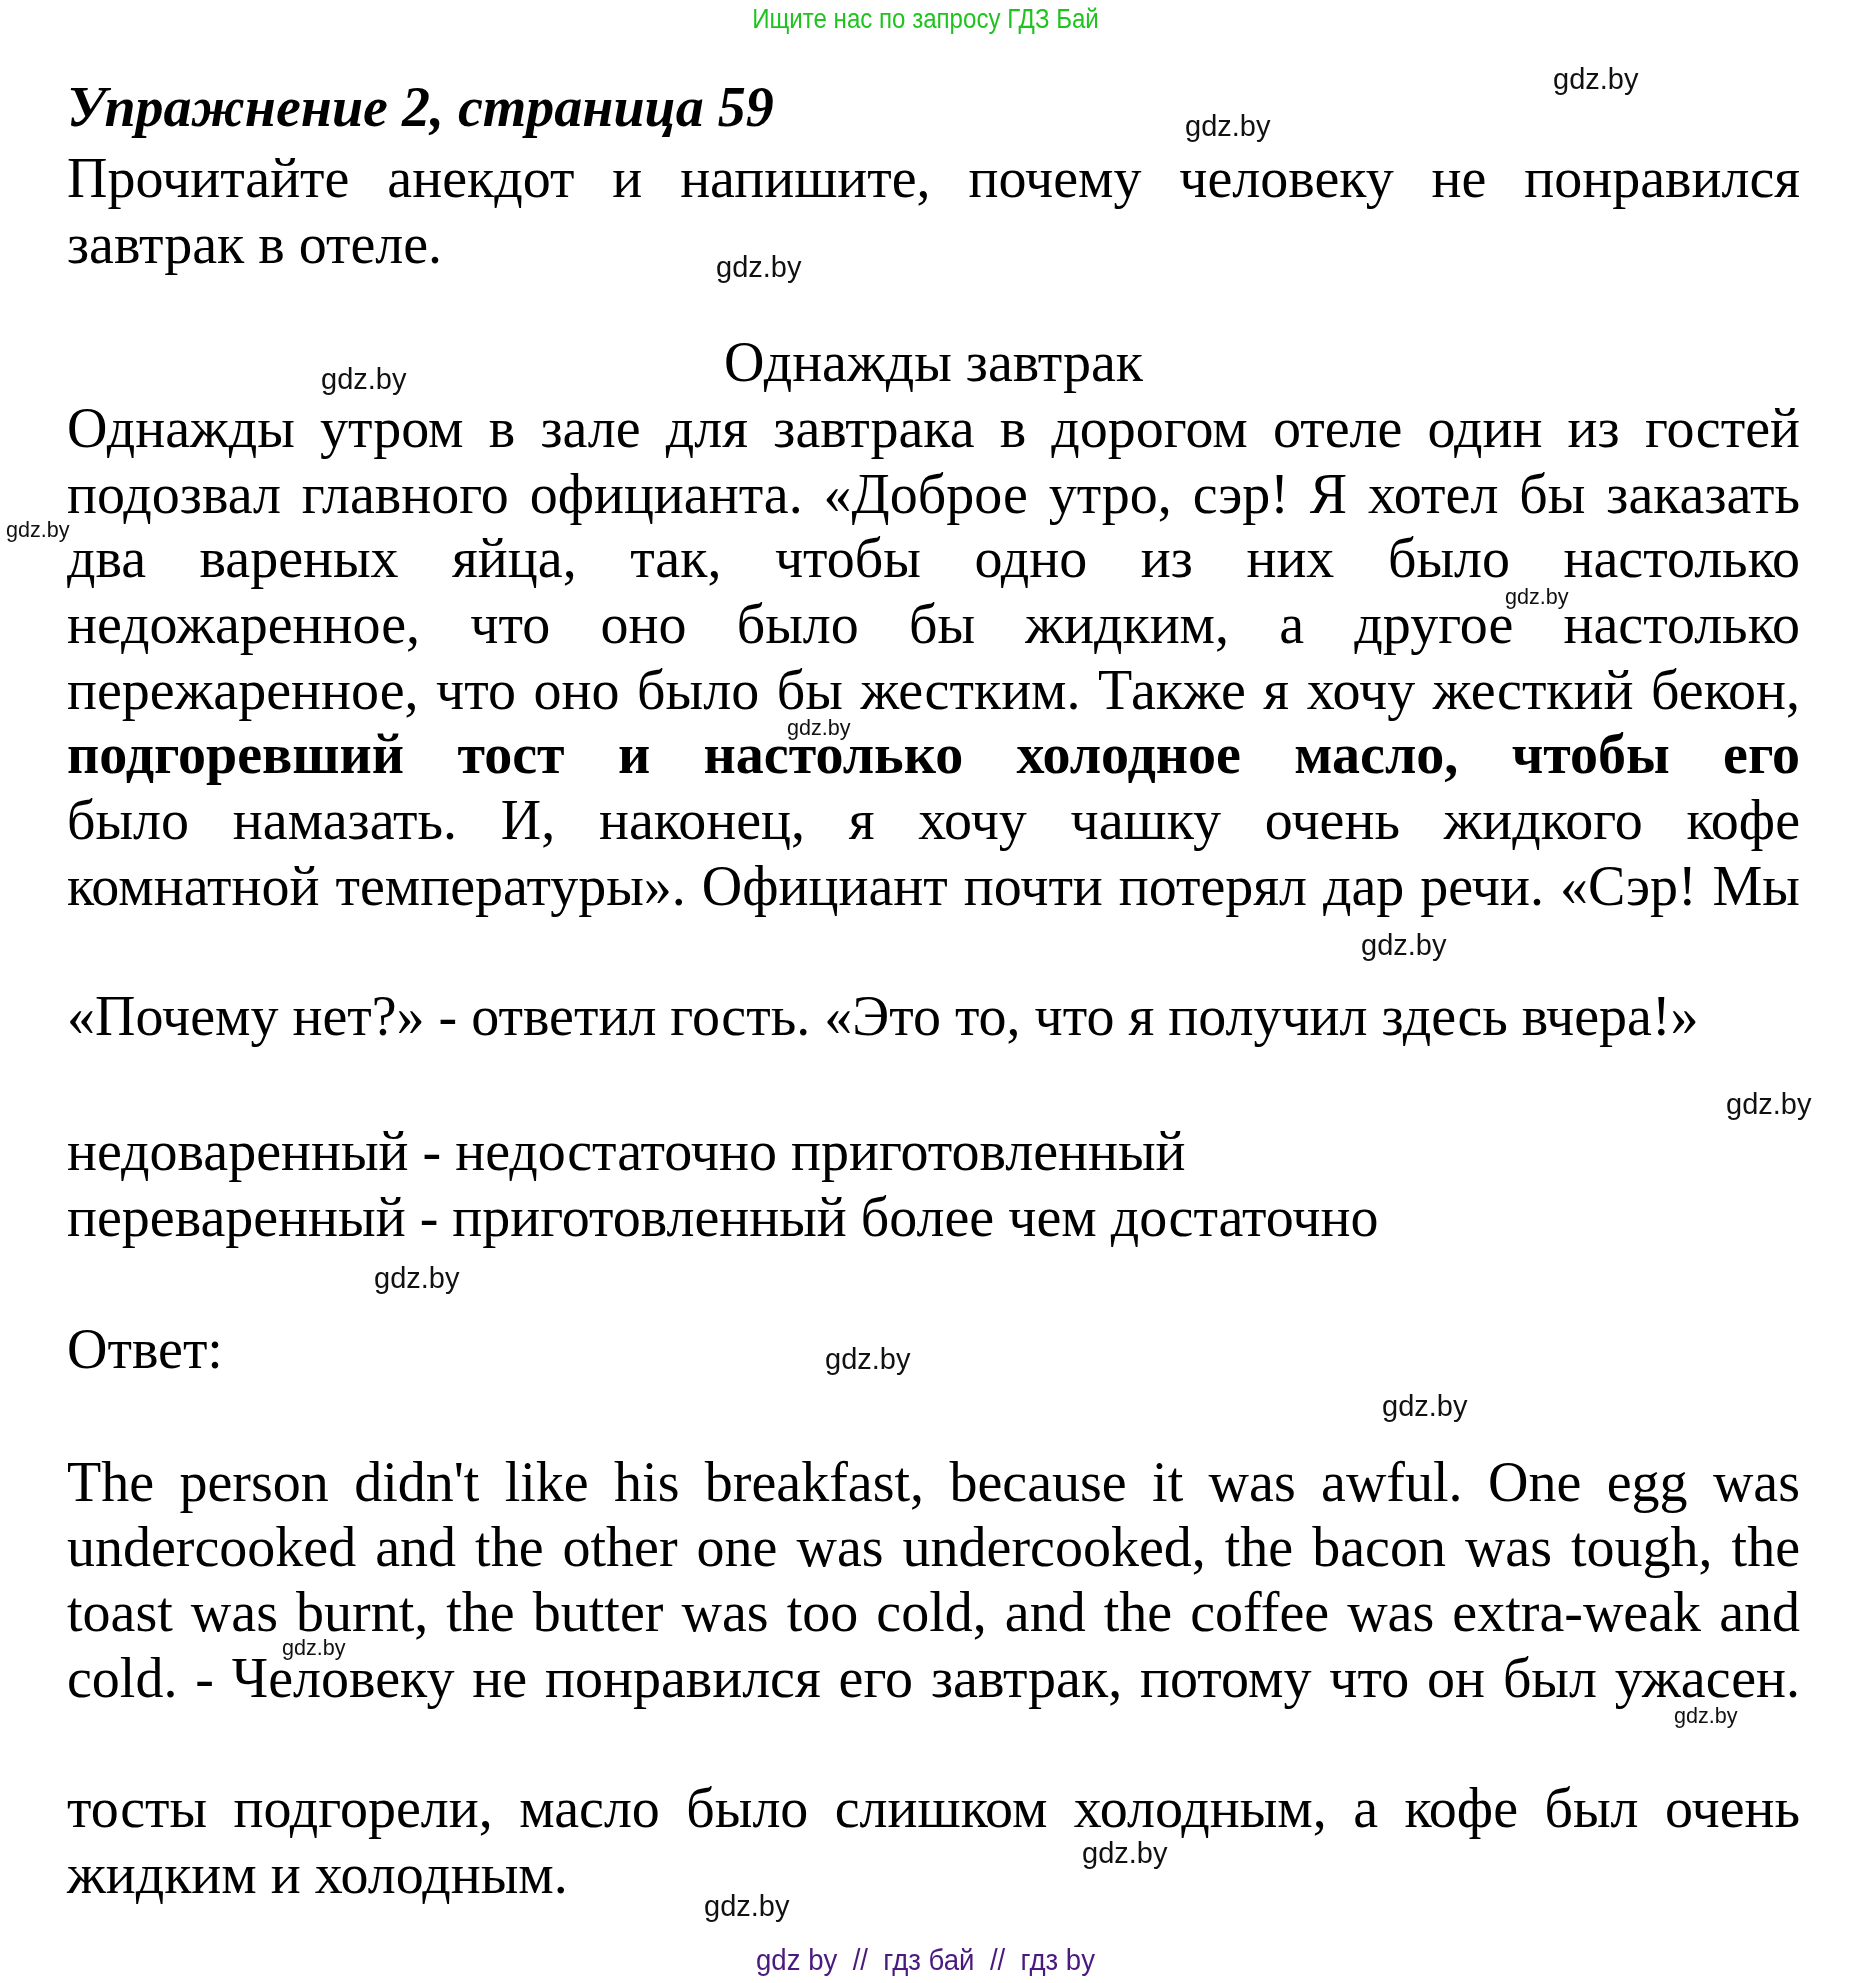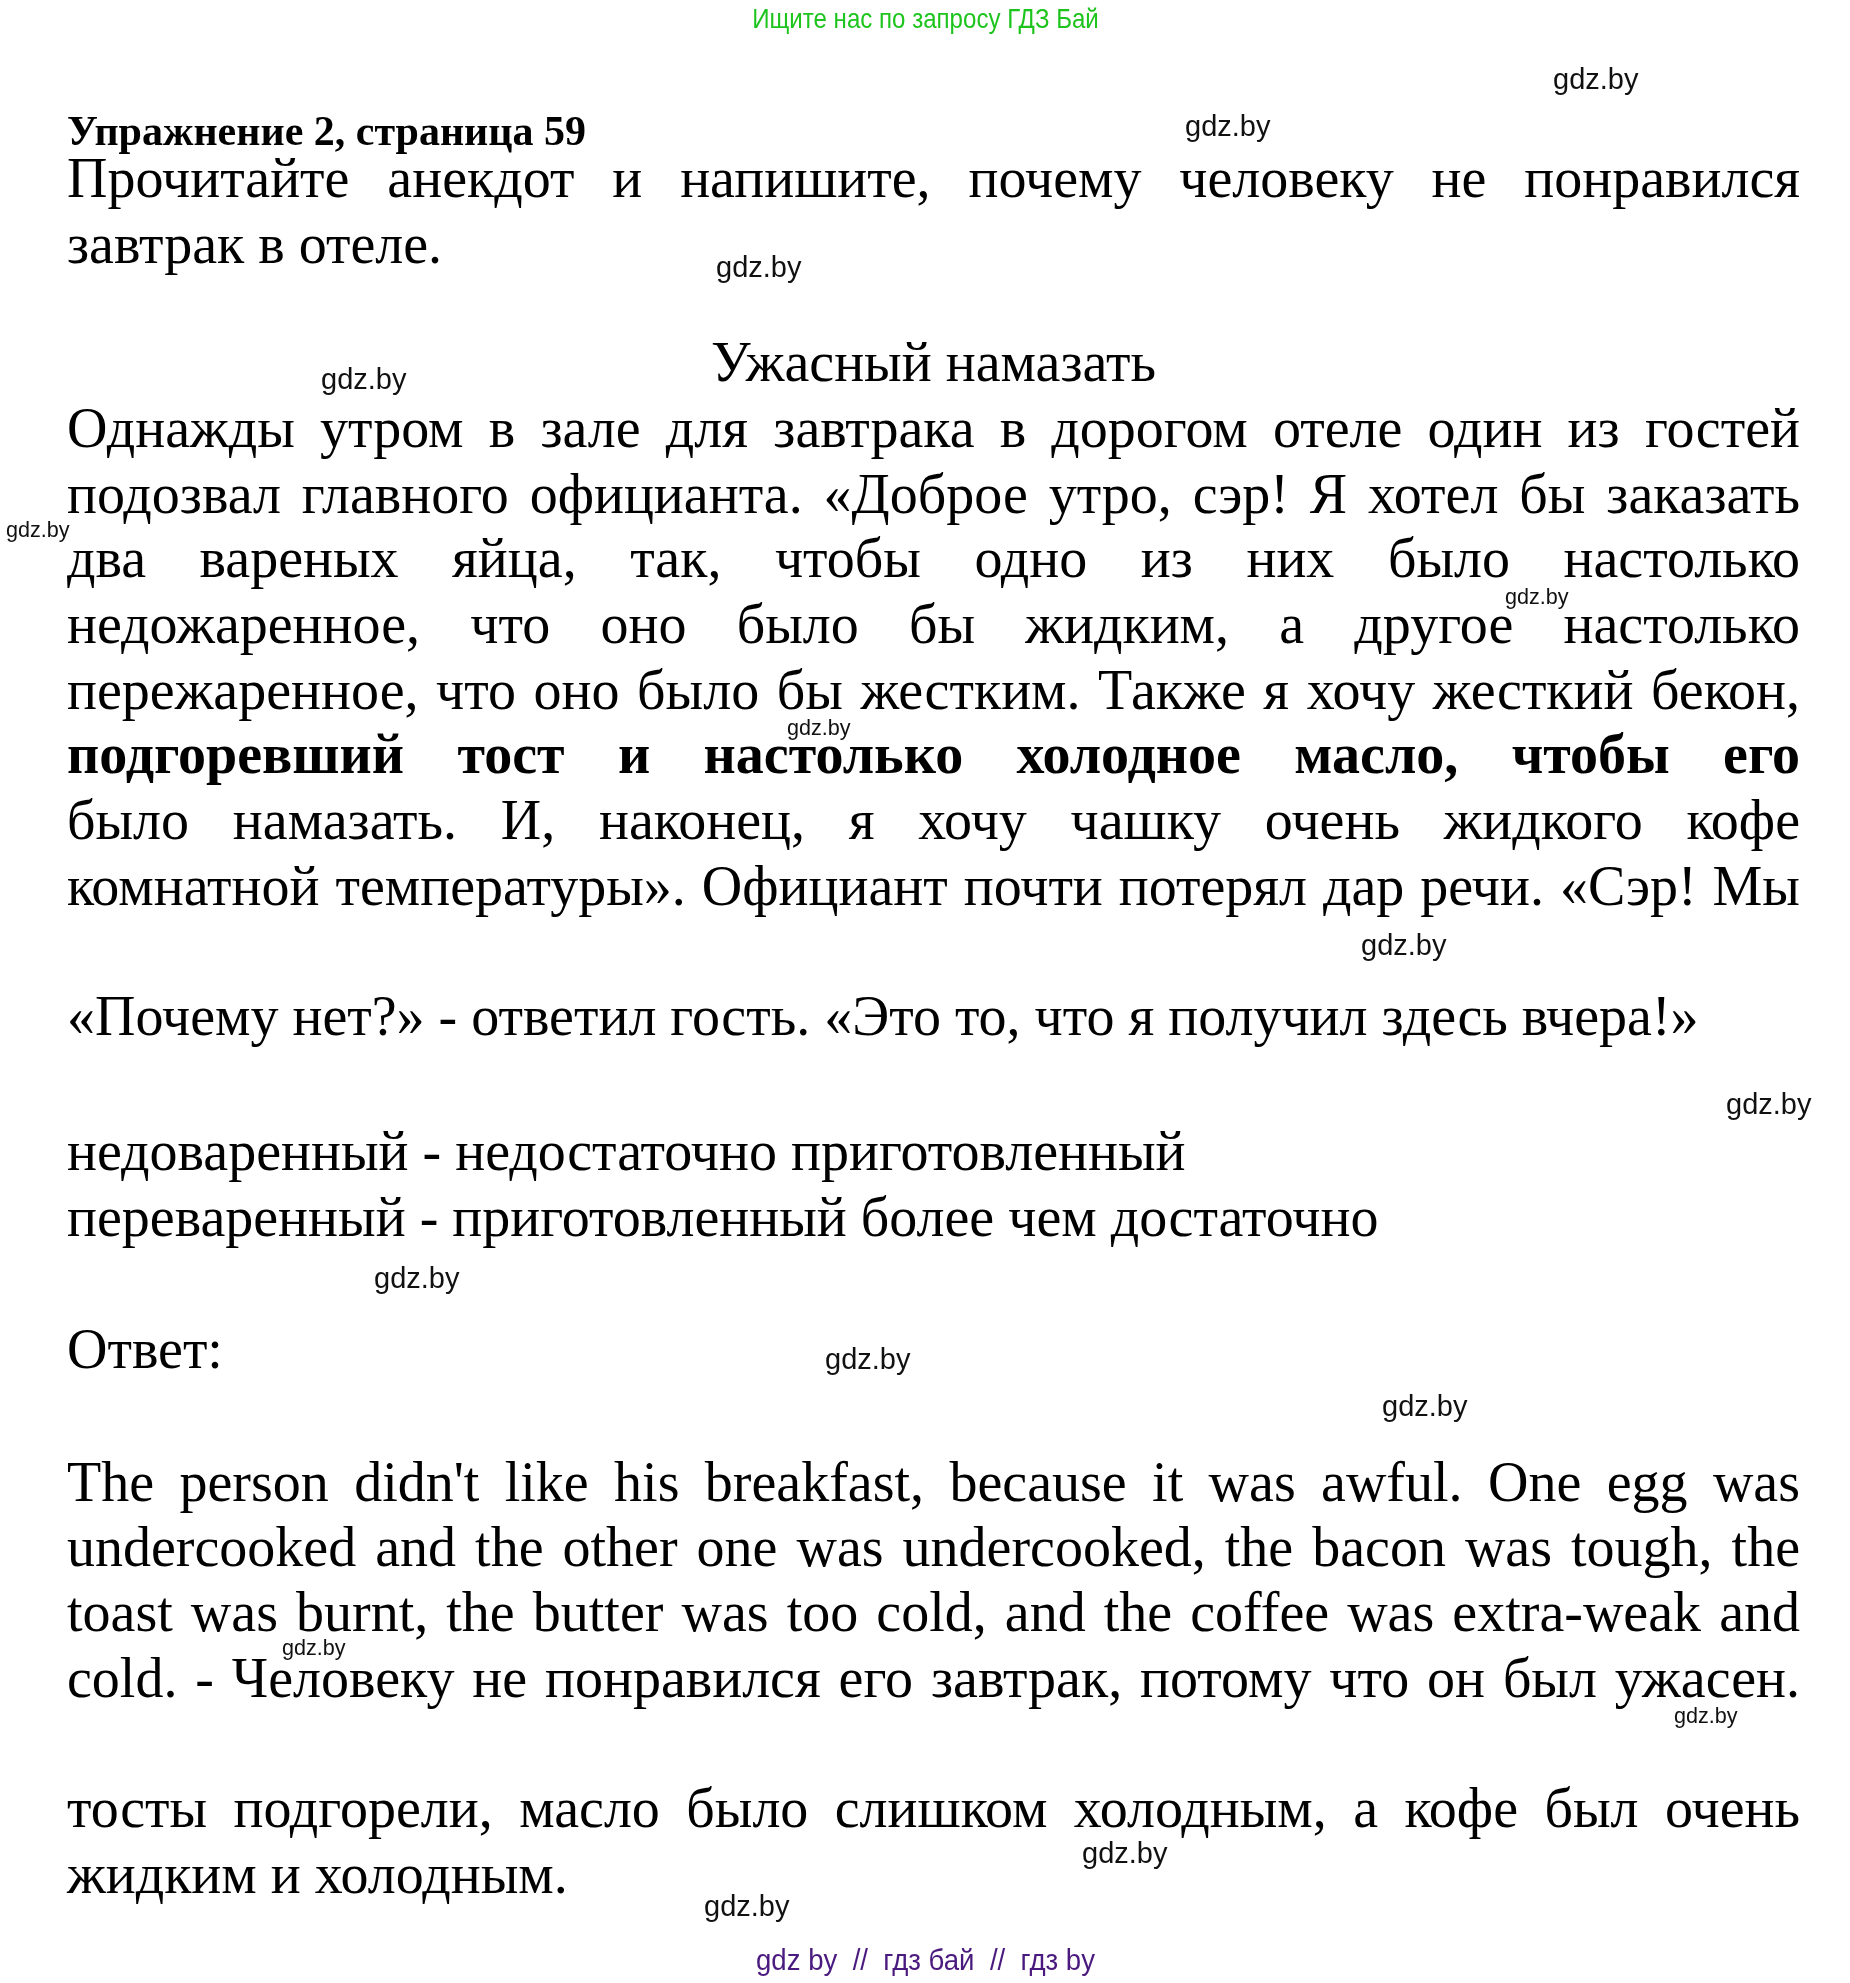--- a/index.html
+++ b/index.html
@@ -31,25 +31,25 @@
   .wm.big { font-size: 29px; }
   .wm.small { font-size: 21.6px; }
 </style>
 </head>
 <body>
 
 <div class="page">
 
   <div class="banner-top" style="color:#1ec41e;">Ищите нас по запросу ГДЗ Бай</div>
 
-  <div class="line l title" style="top:98px; font-size:42px;">Упражнение 2, страница 59</div>
+  <div class="line l title" style="top:74px; font-size:56px;font-style:italic;">Упражнение 2, страница 59</div>
   <div class="line j" style="top:145px;">Прочитайте анекдот и напишите, почему человеку не понравился</div>
   <div class="line l" style="top:211px;">завтрак в отеле.</div>
 
-  <div class="line c" style="top:329px;">Ужасный намазать</div>
+  <div class="line c" style="top:329px;">Однажды завтрак</div>
   <div class="line j" style="top:395px;">Однажды утром в зале для завтрака в дорогом отеле один из гостей</div>
   <div class="line j" style="top:461px;">подозвал главного официанта. «Доброе утро, сэр! Я хотел бы заказать</div>
   <div class="line j" style="top:525px;">два вареных яйца, так, чтобы одно из них было настолько</div>
   <div class="line j" style="top:591px;">недожаренное, что оно было бы жидким, а другое настолько</div>
   <div class="line j" style="top:657px;">пережаренное, что оно было бы жестким. Также я хочу жесткий бекон,</div>
   <div class="line j" style="top:721px;font-weight:bold;">подгоревший тост и настолько холодное масло, чтобы его невозможно</div>
   <div class="line j" style="top:787px;">было намазать. И, наконец, я хочу чашку очень жидкого кофе</div>
   <div class="line j" style="top:853px;">комнатной температуры». Официант почти потерял дар речи. «Сэр! Мы</div>
   <div class="line l" style="top:983px;">«Почему нет?» - ответил гость. «Это то, что я получил здесь вчера!»</div>
 

